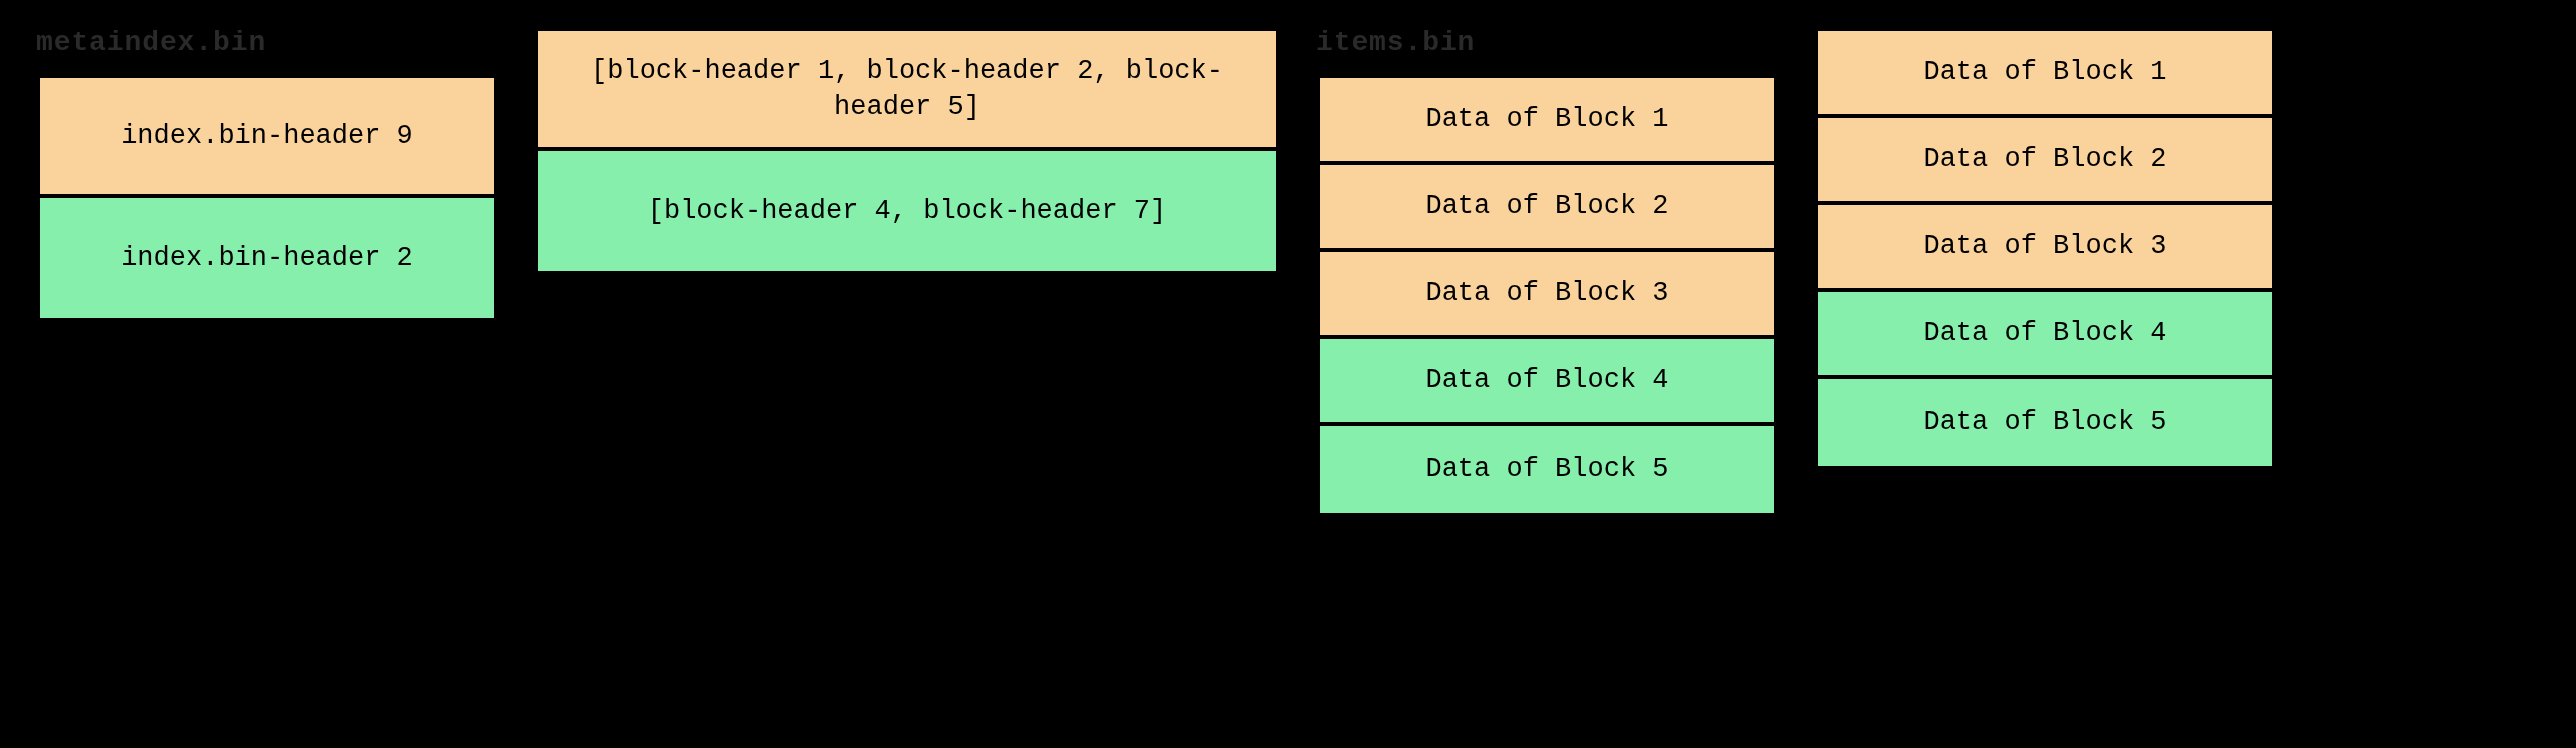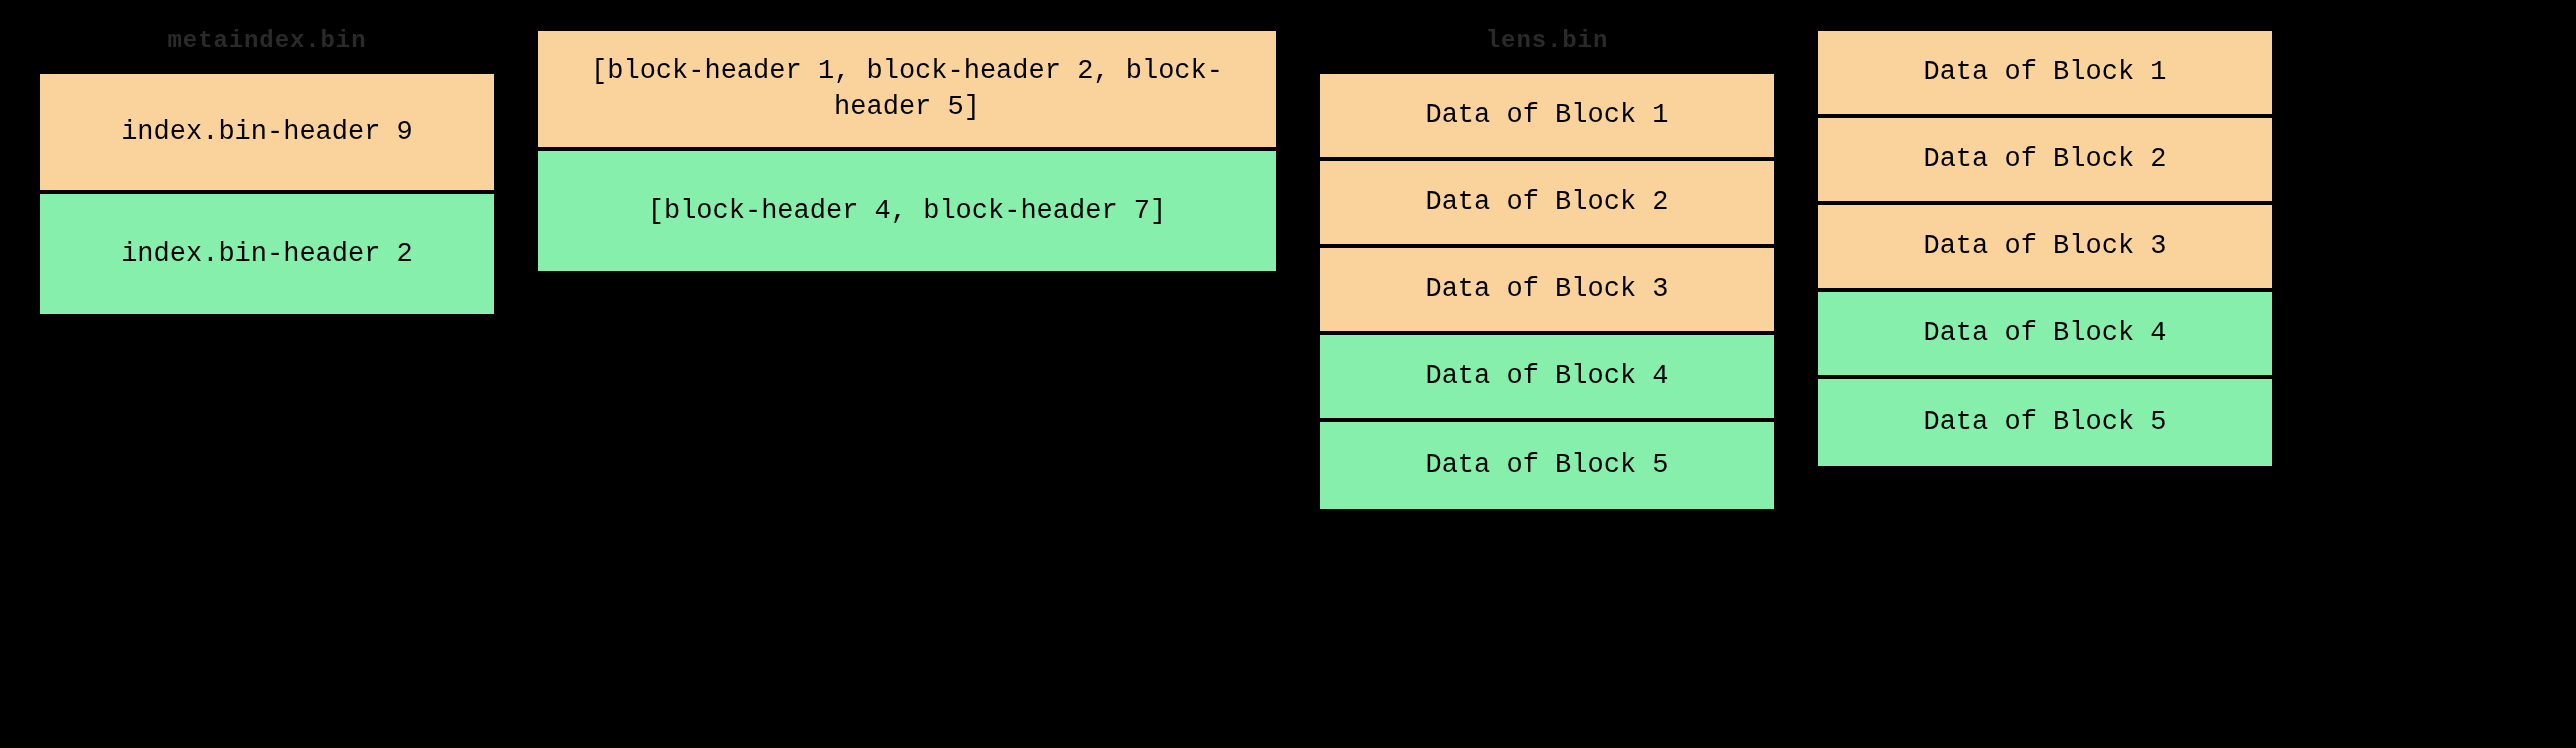--- a/index.html
+++ b/index.html
@@ -15,23 +15,23 @@
       gap: 36px;
       align-items: flex-start;
     }
     .column {
       display: flex;
       flex-direction: column;
       align-items: stretch;
     }
     .col-title {
       color: #2a2a2a;
-      font-size: 24px;
+      font-size: 28px;
       font-weight: bold;
-      text-align: center;
+      text-align: left;
       margin-bottom: 16px;
       letter-spacing: 0.9px;
     }
     .box-group {
       border: 4.4px solid #000;
       background: #000;
     }
     .cell {
       display: flex;
       align-items: center;
@@ -70,21 +70,21 @@
 </div>
 
 <div class="column col-index">
   <div class="box-group">
     <div class="cell orange tall">[block-header 1, block-header 2, block-header 5]</div>
     <div class="cell purple tall">[block-header 4, block-header 7]</div>
   </div>
 </div>
 
 <div class="column col-items">
-  <div class="col-title">lens.bin</div>
+  <div class="col-title">items.bin</div>
   <div class="box-group">
     <div class="cell orange short">Data of Block 1</div>
     <div class="cell orange short">Data of Block 2</div>
     <div class="cell orange short">Data of Block 3</div>
     <div class="cell purple short">Data of Block 4</div>
     <div class="cell purple short">Data of Block 5</div>
   </div>
 </div>
 
 <div class="column col-lens">

